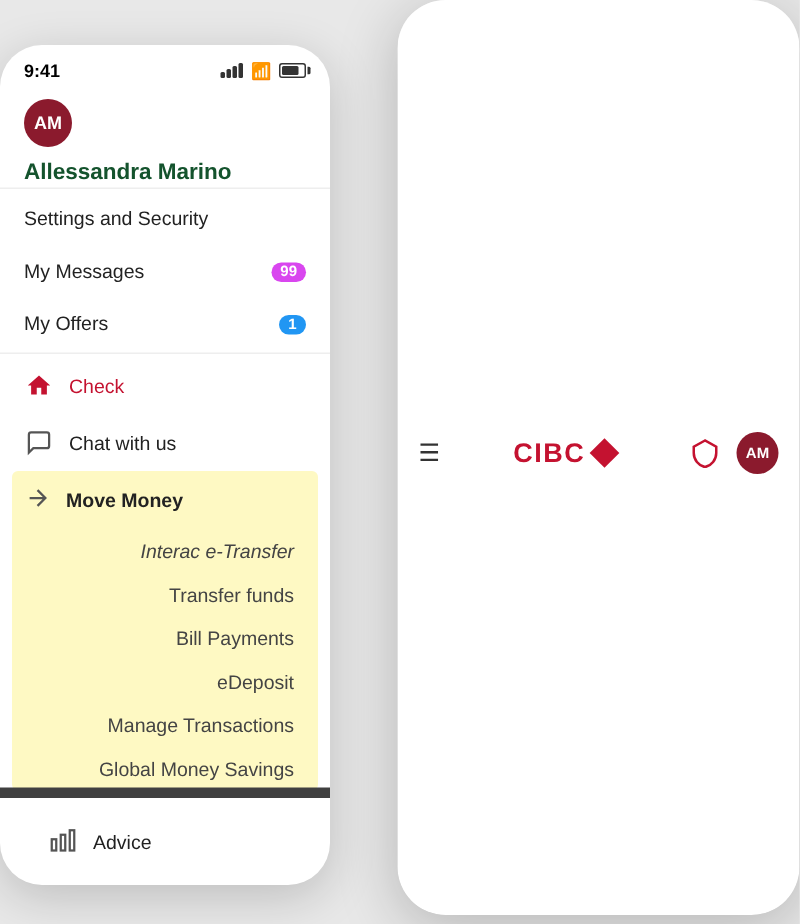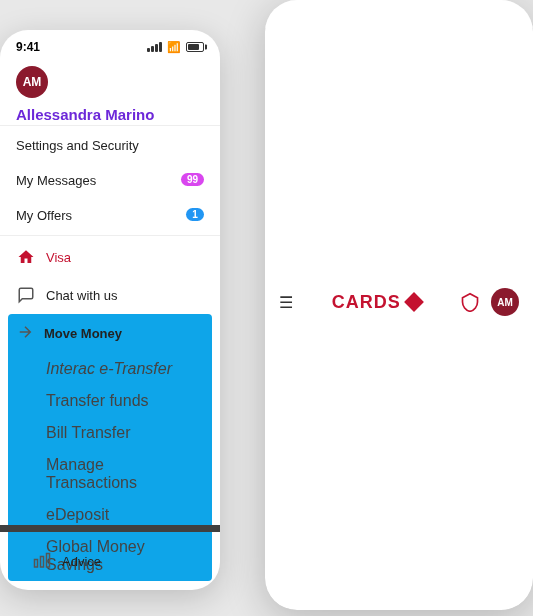--- a/index.html
+++ b/index.html
@@ -69,28 +69,28 @@
       align-items: center;
       justify-content: center;
       font-size: 12px;
       font-weight: 700;
       margin: 8px 16px;
     }
 
     .user-name {
       font-size: 15px;
       font-weight: 700;
-      color: #6d28d9;
+      color: #14532d;
       padding: 0 16px;
       margin-bottom: 2px;
     }
 
     .menu-item {
       display: flex;
-      align-items: flex-start;
+      align-items: flex-end;
       justify-content: space-between;
       padding: 10px 16px;
       font-size: 13px;
       color: #222;
       cursor: pointer;
     }
 
     .menu-item .badge {
       background: #d946ef;
       color: #fff;
@@ -129,41 +129,42 @@
     .nav-item .nav-icon {
       width: 20px;
       height: 20px;
       display: flex;
       align-items: center;
       justify-content: center;
       flex-shrink: 0;
     }
 
     .move-money-section {
-      background: #0ea5e9;
+      background: #fef9c3;
       border-radius: 4px;
       margin: 0 8px;
     }
 
     .move-money-header {
       display: flex;
       align-items: center;
       gap: 10px;
       padding: 9px 8px;
       font-size: 13px;
       font-weight: 600;
       color: #222;
       cursor: pointer;
     }
 
     .submenu-item {
       padding: 7px 16px 7px 38px;
-      font-size: 16px;
+      font-size: 13px;
       color: #444;
       cursor: pointer;
+      text-align: right;
     }
 
     .submenu-item.italic {
       font-style: italic;
     }
 
     .bottom-nav-left {
       position: absolute;
       bottom: 0;
       left: 0;
@@ -512,21 +513,21 @@
     </div>
 
     <div class="divider"></div>
 
     <div class="nav-item active">
       <div class="nav-icon">
         <svg width="18" height="18" viewBox="0 0 24 24" fill="#c41230">
           <path d="M10 20v-6h4v6h5v-8h3L12 3 2 12h3v8z"></path>
         </svg>
       </div>
-      <span>Visa</span>
+      <span>Check</span>
     </div>
     <div class="nav-item">
       <div class="nav-icon">
         <svg width="18" height="18" viewBox="0 0 24 24" fill="none" stroke="#555" stroke-width="2">
           <path d="M21 15a2 2 0 01-2 2H7l-4 4V5a2 2 0 012-2h14a2 2 0 012 2z"></path>
         </svg>
       </div>
       <span>Chat with us</span>
     </div>
 
@@ -539,27 +540,27 @@
         </div>
         <span>Move Money</span>
       </div>
       <div class="submenu-item italic">
         <span>Interac e-Transfer</span>
       </div>
       <div class="submenu-item">
         <span>Transfer funds</span>
       </div>
       <div class="submenu-item">
-        <span>Bill Transfer</span>
+        <span>Bill Payments</span>
+      </div>
+      <div class="submenu-item">
+        <span>eDeposit</span>
       </div>
       <div class="submenu-item">
         <span>Manage Transactions</span>
-      </div>
-      <div class="submenu-item">
-        <span>eDeposit</span>
       </div>
       <div class="submenu-item">
         <span>Global Money Savings</span>
       </div>
     </div>
 
     <div class="bottom-nav-left">
       <div class="nav-item">
         <div class="nav-icon">
           <svg width="18" height="18" viewBox="0 0 24 24" fill="none" stroke="#555" stroke-width="2">
@@ -586,21 +587,21 @@
         <span style="font-size:10px;">◯</span>
         <div class="battery-icon">
           <div class="battery-fill"></div>
         </div>
       </div>
     </div>
 
     <div class="phone-right top-bar" style="background:#fff; display:flex; align-items:center; justify-content:space-between; padding:4px 14px 10px;">
       <span class="hamburger-icon">☰</span>
       <div class="cibc-logo">
-        <span>CARDS</span>
+        <span>CIBC</span>
         <div class="cibc-diamond"></div>
       </div>
       <div class="top-bar-icons">
         <div class="shield-icon">
           <svg width="20" height="20" viewBox="0 0 24 24" fill="none" stroke="#c41230" stroke-width="2">
             <path d="M12 2L3 7v5c0 5.25 3.75 10.15 9 11.25C17.25 22.15 21 17.25 21 12V7z"></path>
           </svg>
         </div>
         <div class="avatar-sm">AM</div>
       </div>

